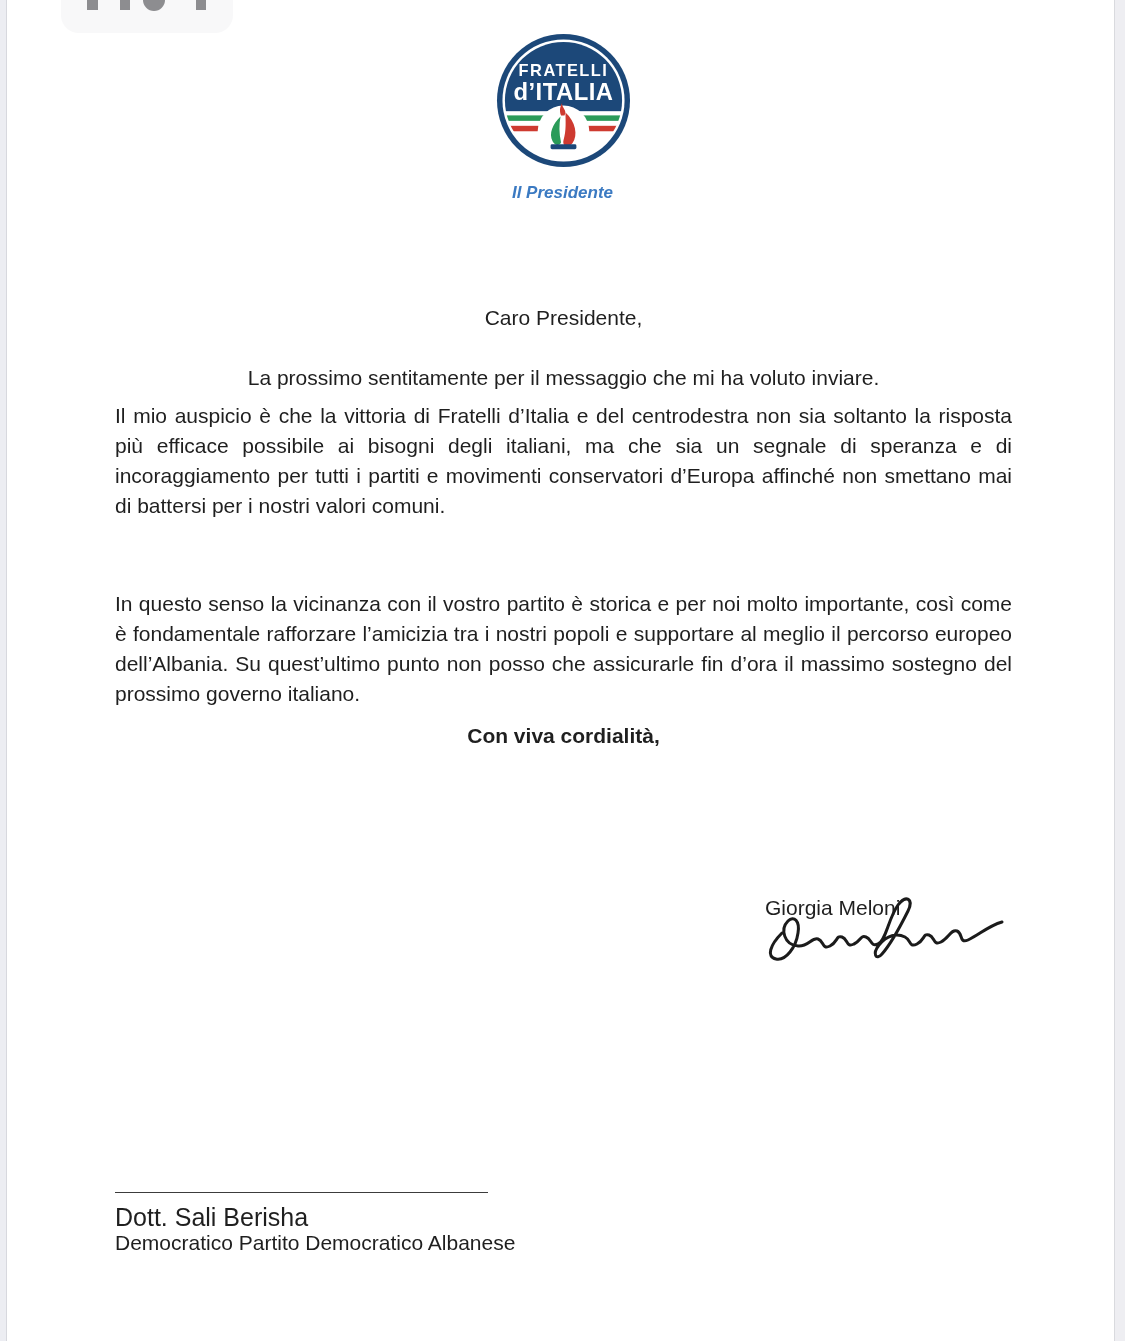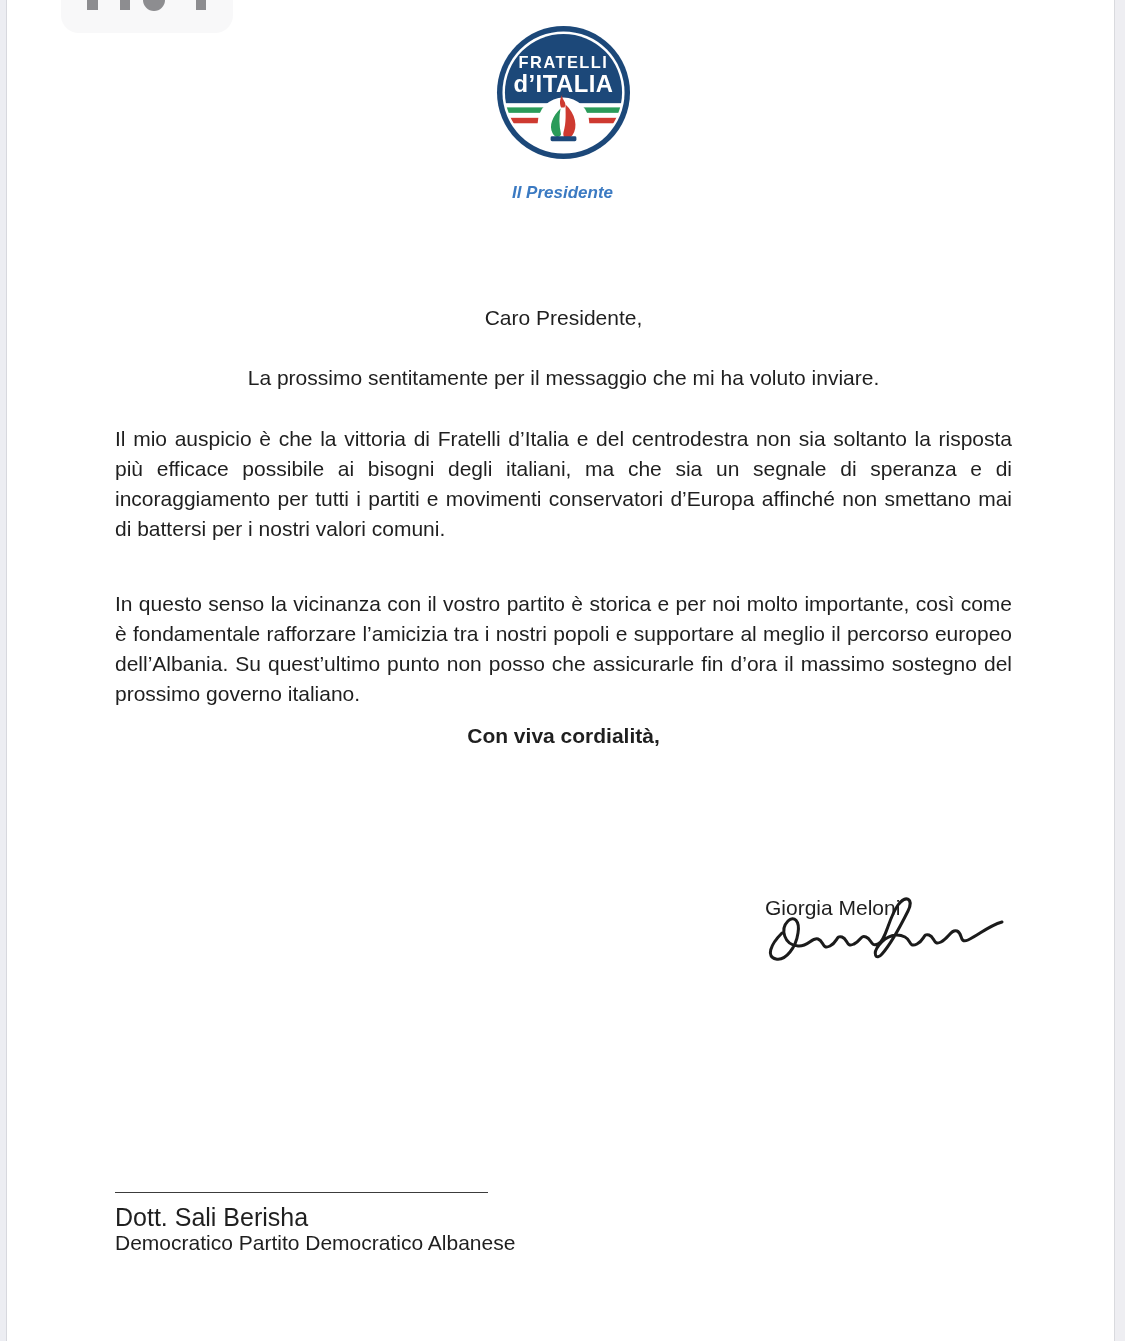--- a/index.html
+++ b/index.html
@@ -12,28 +12,28 @@
   .edge-left{position:absolute;left:0;top:0;width:6px;height:1341px;background:#ecedf2;border-right:1px solid #d7d8de;}
   .edge-right{position:absolute;right:0;top:0;width:10px;height:1341px;background:#eeeef2;border-left:1px solid #d9dade;}
   
   .top-btn{position:absolute;left:61px;top:0;width:172px;height:33px;background:#f8f8f9;border-radius:0 0 18px 18px;}
   .top-btn .stub{position:absolute;top:0;background:#8d8d90;}
   .stub1{left:26px;width:11px;height:10px;}
   .stub2{left:59px;width:10px;height:10px;}
   .stub3{left:82px;width:22px;height:11px;border-radius:0 0 11px 11px;}
   .stub4{left:135px;width:10px;height:10px;}
   
-  .logo{position:absolute;left:496px;top:25px;width:135px;height:135px;}
+  .logo{position:absolute;left:496px;top:33px;width:135px;height:135px;}
   .presidente{position:absolute;left:0;top:183px;width:1125px;text-align:center;
     font-size:17px;font-style:italic;font-weight:bold;color:#3b7ac2;}
   
   .body-col{position:absolute;left:115px;width:897px;font-size:21px;line-height:30px;text-align:center;}
   .salutation{top:303px;}
   .p1{top:363px;}
-  .p2{top:424px;text-align:justify;}
+  .p2{top:401px;text-align:justify;}
   .p3{top:589px;text-align:justify;}
   .closing{top:721px;font-weight:bold;}
   .signer{position:absolute;left:765px;top:896px;width:250px;text-align:left;font-size:21px;}
   .signature{position:absolute;left:762px;top:893px;width:252px;height:72px;}
   
   .divider{position:absolute;left:115px;top:1192px;width:373px;border-top:1.6px solid #3c3c3c;}
   .recip1{position:absolute;left:115px;top:1203px;font-size:25px;}
   .recip2{position:absolute;left:115px;top:1231px;font-size:21px;}
   .sede{position:absolute;left:115px;top:1352px;font-size:13px;}
 </style>

